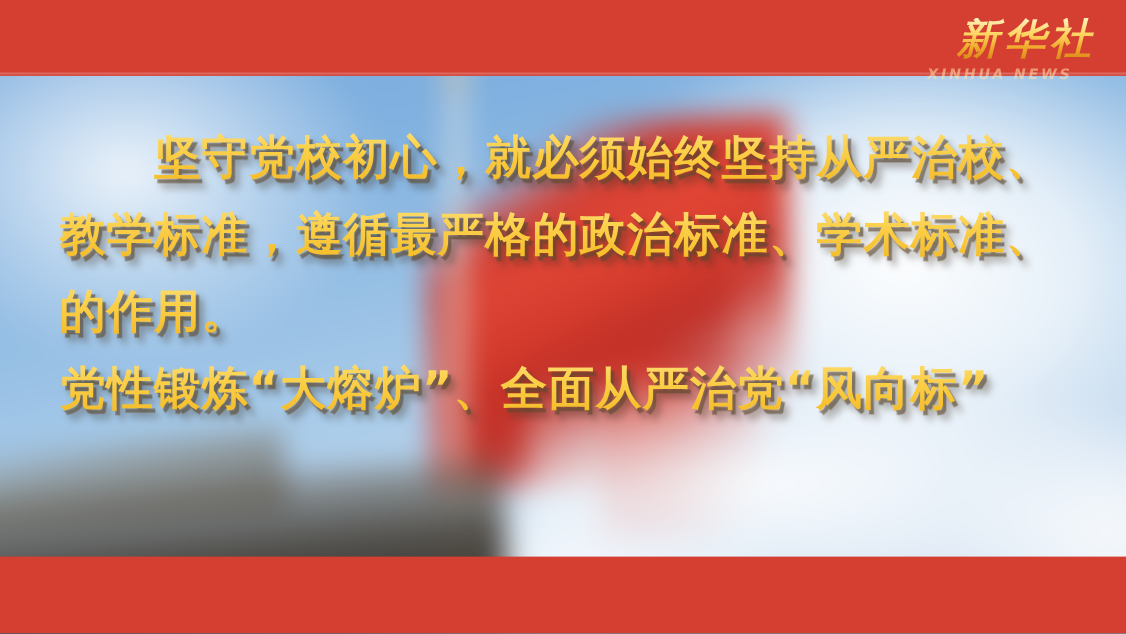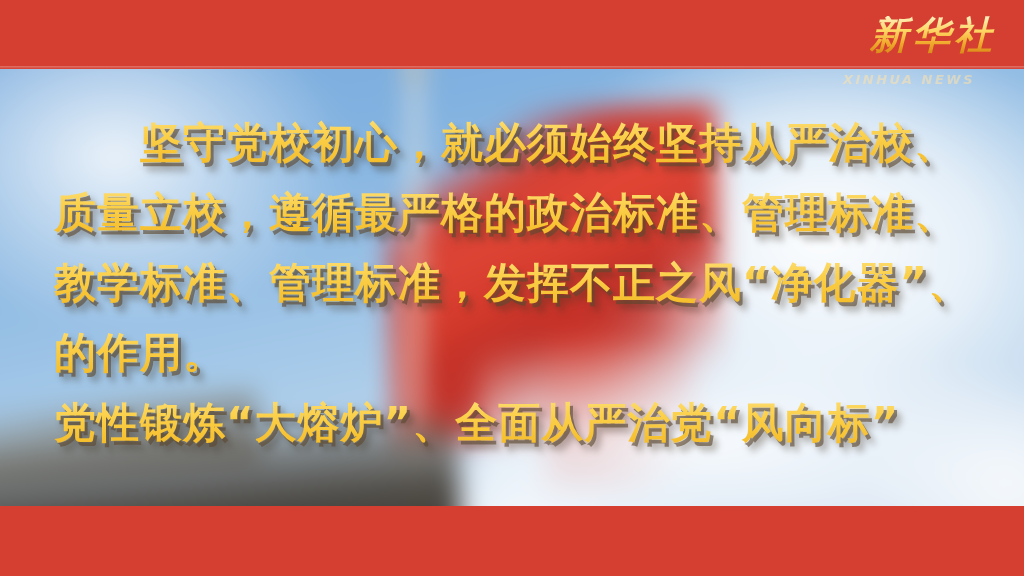--- a/index.html
+++ b/index.html
@@ -124,21 +124,21 @@
     letter-spacing: 4px;
     background: linear-gradient(180deg, #fff0c0 0%, #ffd765 38%, #f0a92c 72%, #d98a18 100%);
     -webkit-background-clip: text;
     background-clip: text;
     color: transparent;
     -webkit-text-fill-color: transparent;
     text-shadow: none;
     margin-left: 48px;
   }
   #logo-en {
-    margin-top: 19px;
+    margin-top: 8px;
     font-size: 13px;
     font-weight: bold;
     font-style: italic;
     letter-spacing: 2.5px;
     color: rgba(255,226,170,0.55);
   }
 
   
   #caption {
     position: absolute;
@@ -188,19 +188,18 @@
   <div class="bar" id="bar-top"></div>
   <div class="bar" id="bar-bottom"></div>
 
   <div id="logo">
     <div id="logo-cn">新华社</div>
     <div id="logo-en">XINHUA NEWS</div>
   </div>
 
   <div id="caption">
     <div class="line indent">坚守党校初心，就必须始终坚持从严治校、</div>
-    <div class="line">质量立校，遵循最严格的政治标准、管理标准、</div>
-    <div class="line">教学标准、管理标准，发挥不正之风“净化器”、</div>
+    <div class="line">教学标准，遵循最严格的政治标准、学术标准、</div>
     <div class="line">的作用。</div>
     <div class="line">党性锻炼“大熔炉”、全面从严治党“风向标”</div>
   </div>
 
 </div>
 
 </body></html>

